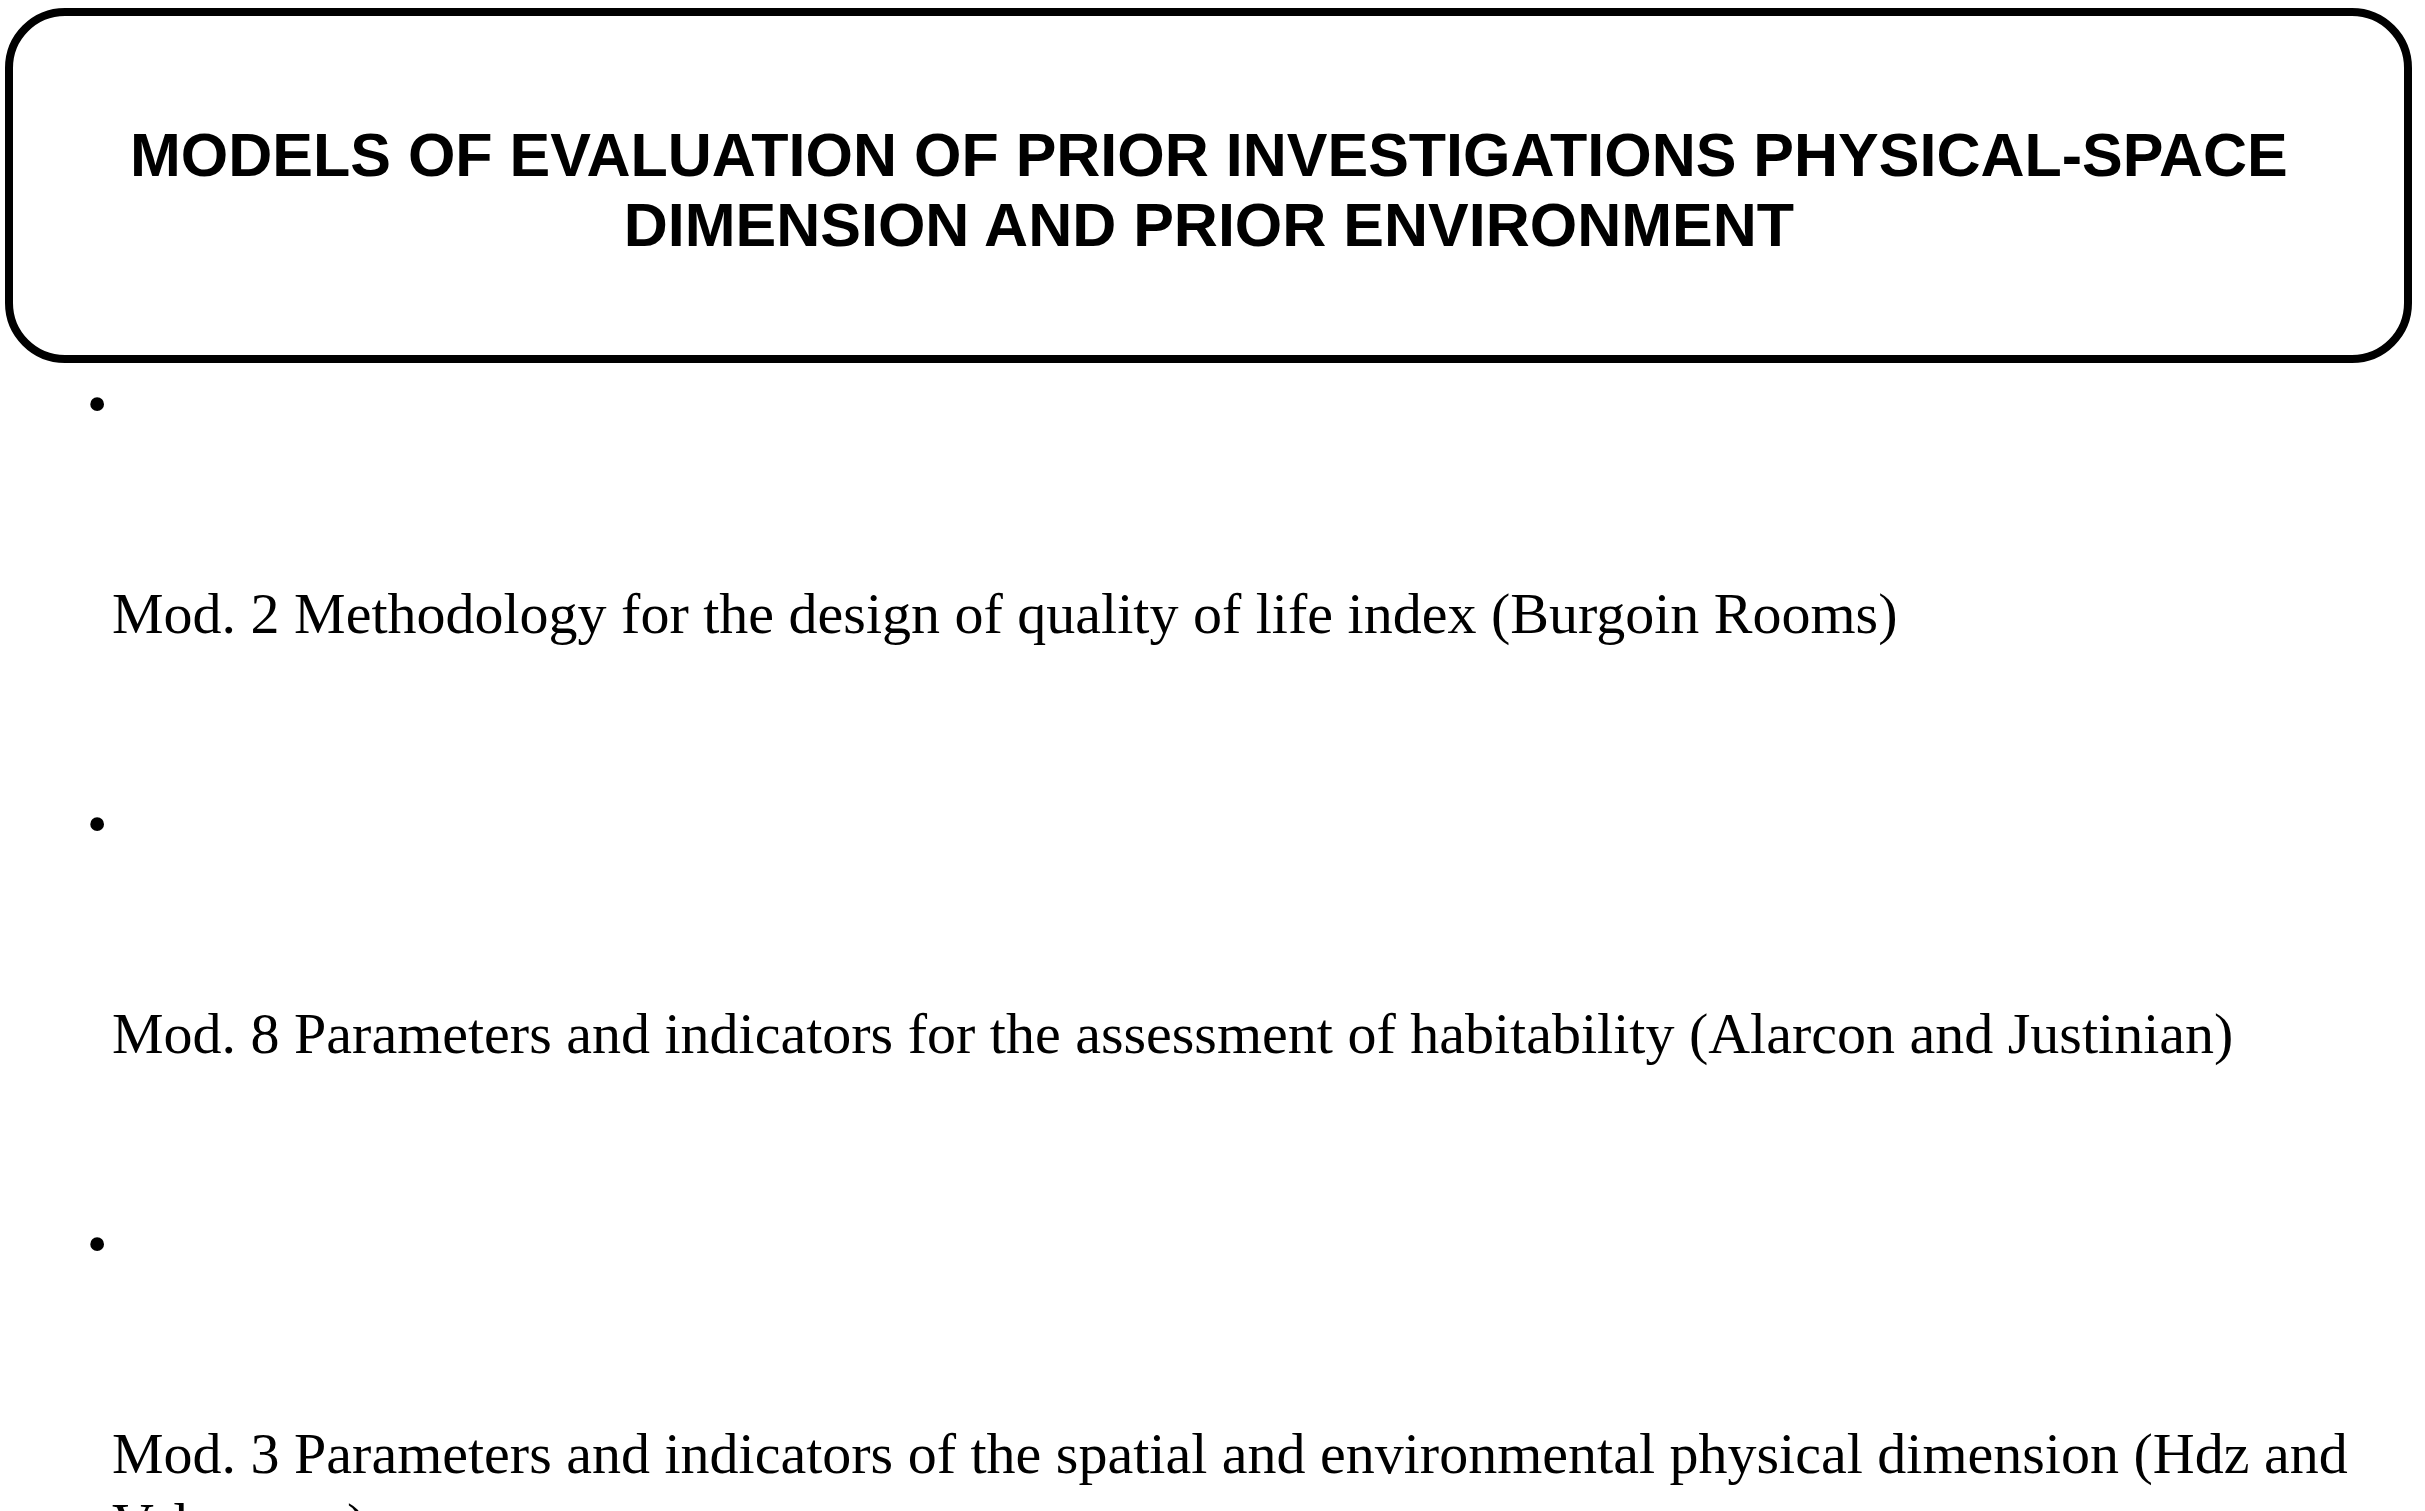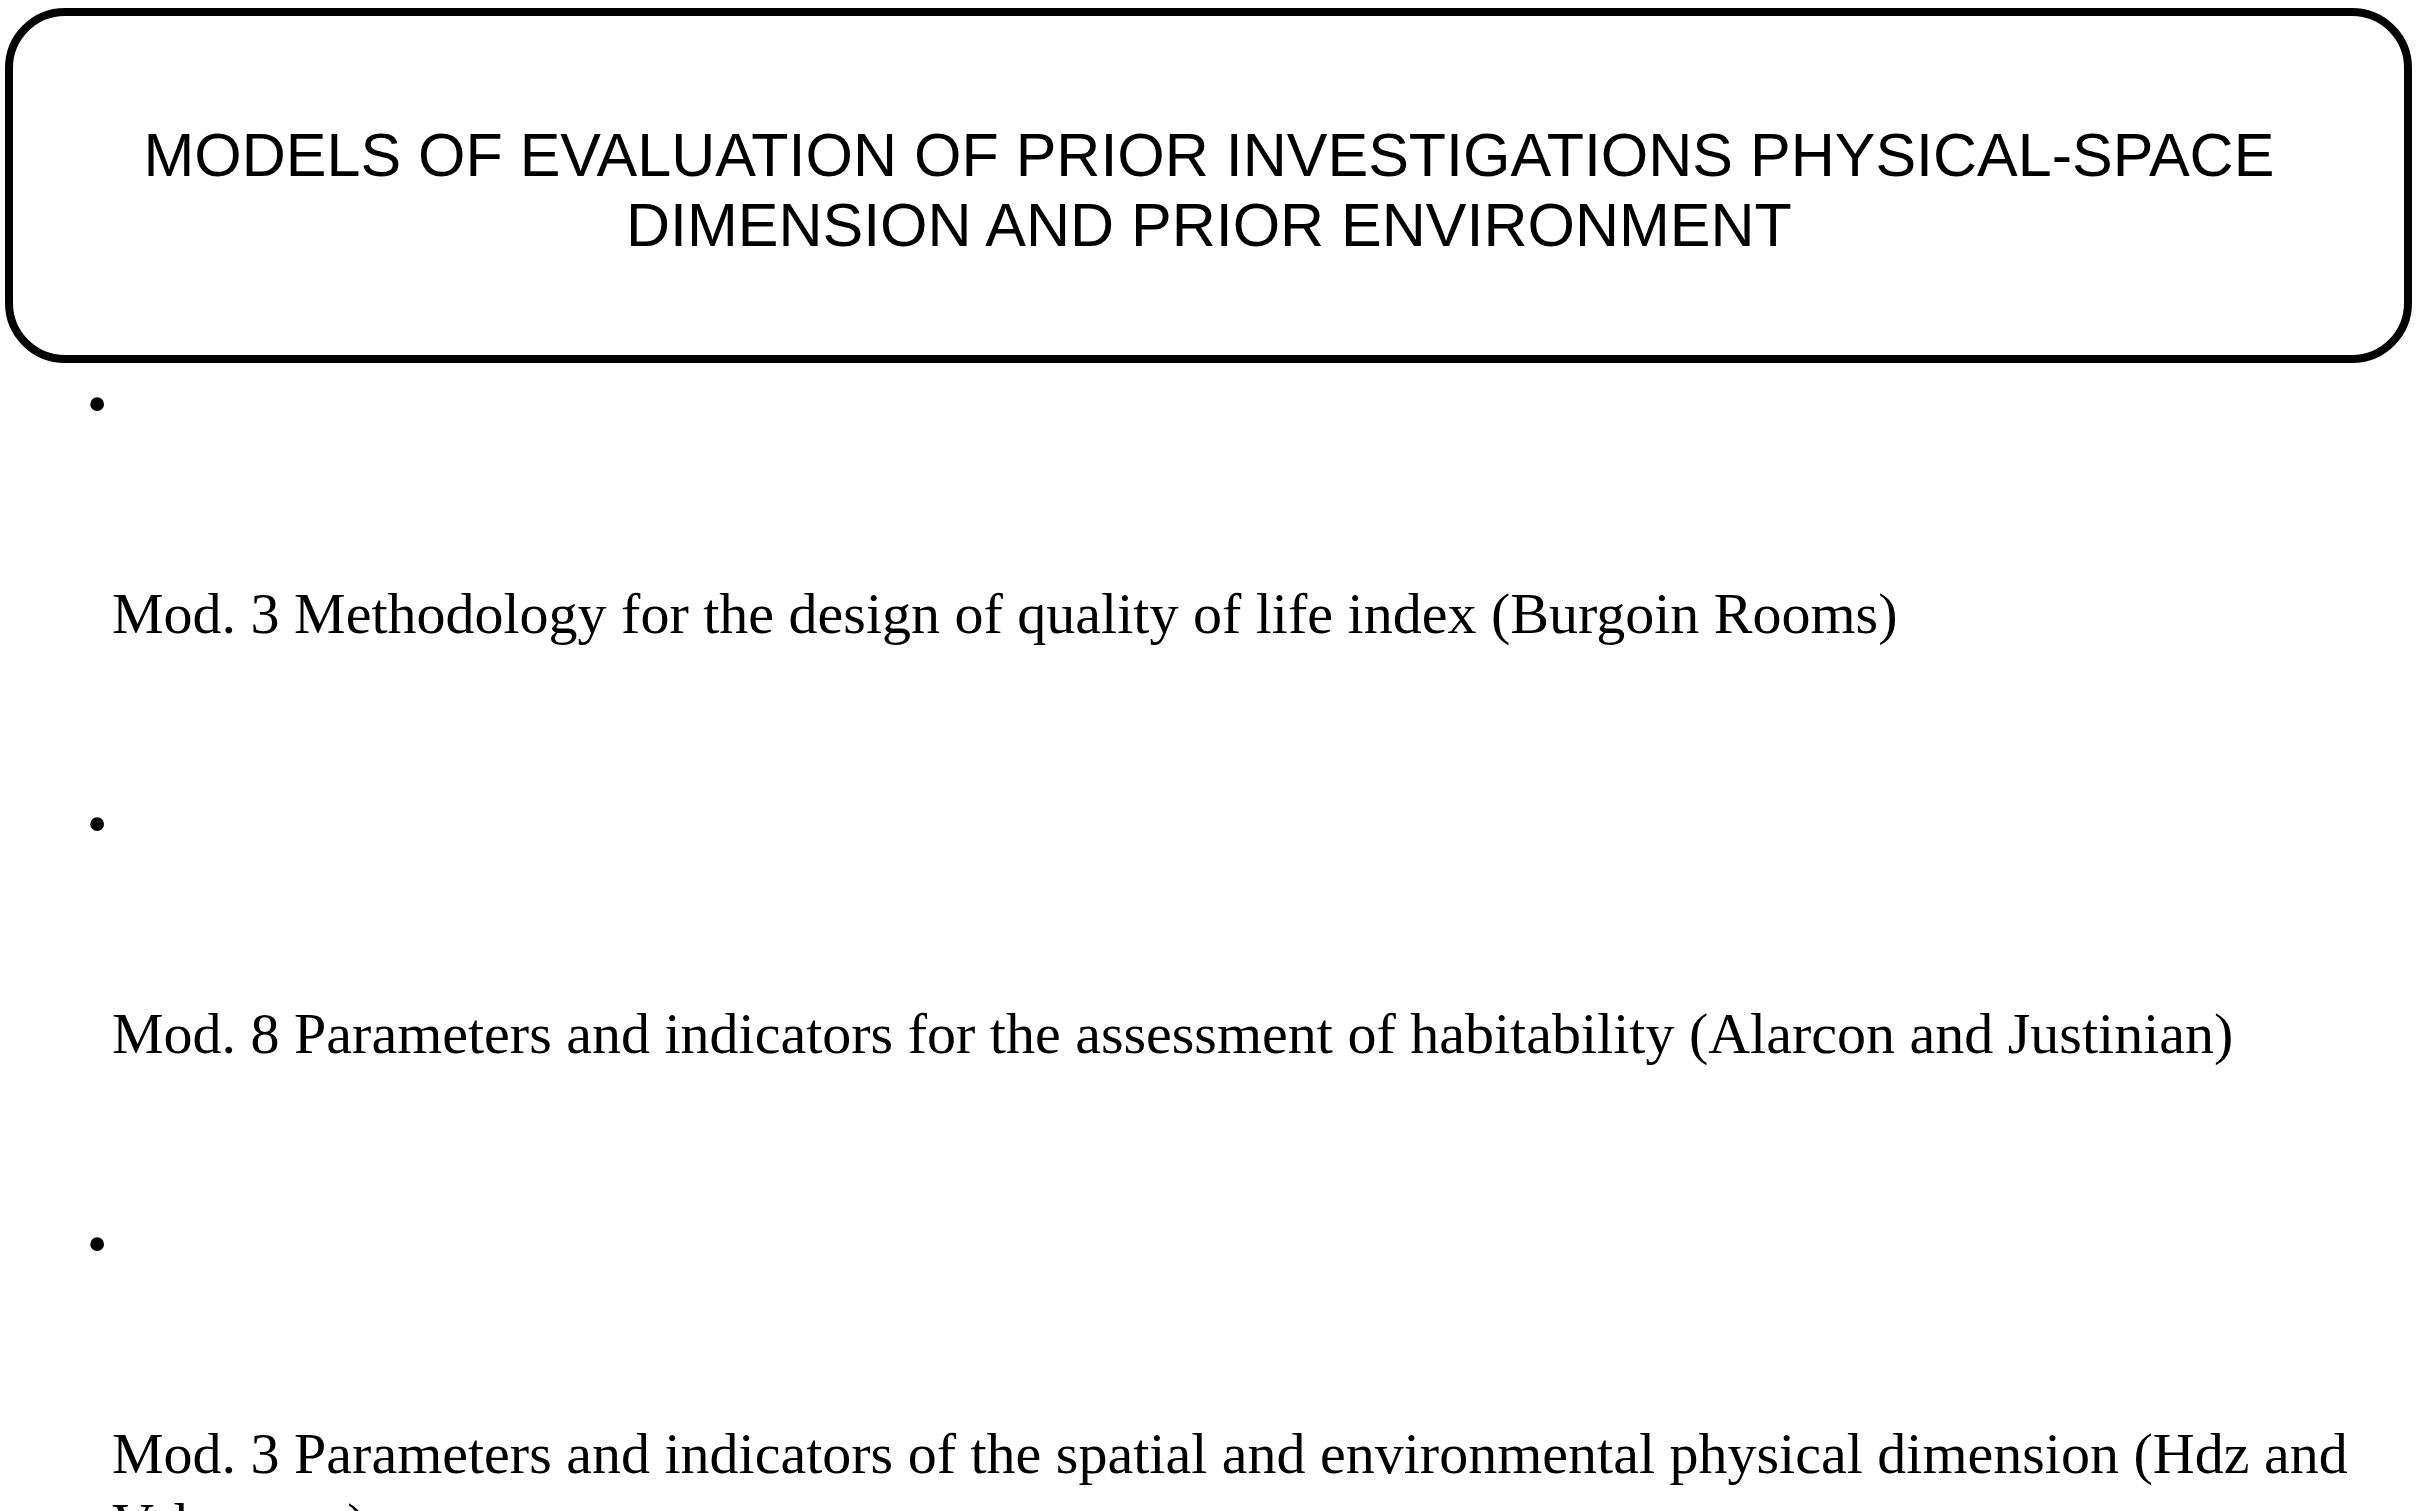--- a/index.html
+++ b/index.html
@@ -33,21 +33,21 @@
     border: 8.8px solid #000000;
     border-radius: 60px;
     background: #ffffff;
     display: flex;
     align-items: center;
     justify-content: center;
   }
 
   .title-text {
     font-family: "Liberation Sans", "DejaVu Sans", sans-serif;
-    font-weight: normal;
+    font-weight: bold;
     font-size: 61px;
     line-height: 70px;
     text-align: center;
     letter-spacing: 0px;
     color: #000000;
     width: 2232px;
     margin-top: 8px;
   }
 
   .title-line {
@@ -101,21 +101,21 @@
   <div class="title-box">
     <div class="title-text">
       <span class="title-line">MODELS OF EVALUATION OF PRIOR INVESTIGATIONS PHYSICAL-SPACE</span>
       <span class="title-line">DIMENSION AND PRIOR ENVIRONMENT</span>
     </div>
   </div>
 
   <ul class="bullet-list">
     <li class="bullet-item">
       <span class="bullet-dot">•</span>
-      <span class="bullet-label">Mod. 3 Methodology for the design of quality of life index (Burgoin Rooms)</span>
+      <span class="bullet-label">Mod. 2 Methodology for the design of quality of life index (Burgoin Rooms)</span>
     </li>
     <li class="bullet-item">
       <span class="bullet-dot">•</span>
       <span class="bullet-label">Mod. 8 Parameters and indicators for the assessment of habitability (Alarcon and Justinian)</span>
     </li>
     <li class="bullet-item">
       <span class="bullet-dot">•</span>
       <span class="bullet-label">Mod. 3 Parameters and indicators of the spatial and environmental physical dimension (Hdz and Velasquez)</span>
     </li>
 

